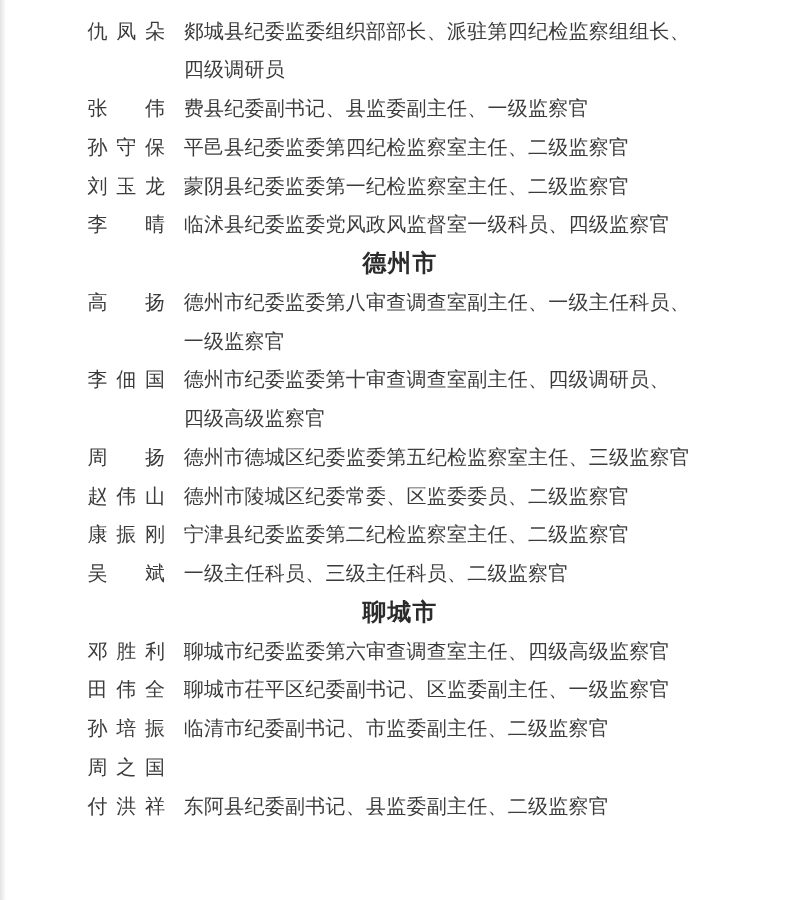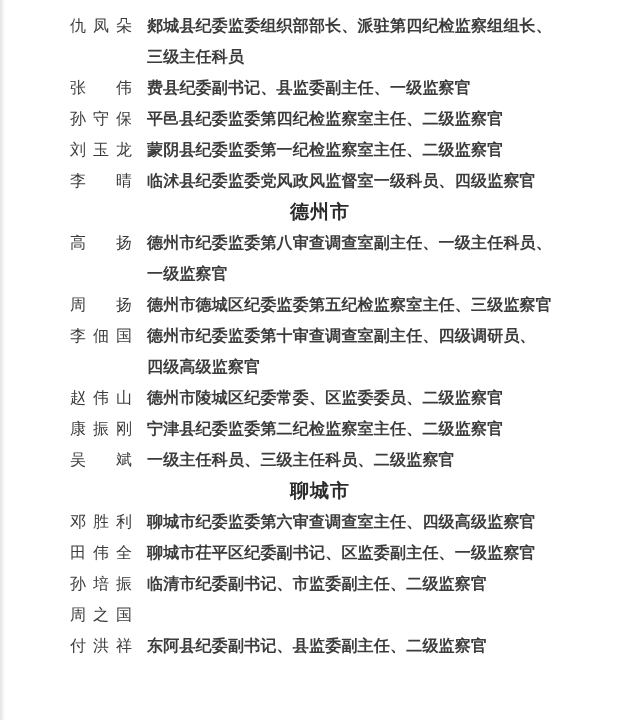--- a/index.html
+++ b/index.html
@@ -52,21 +52,20 @@
     text-align-last: justify;
     -moz-text-align-last: justify;
     color: #3c3c3c;
   }
   .entry-desc {
     margin-left: 15px;
     flex: 1;
     font-size: 16px;
     line-height: 31px;
     color: #3c3c3c;
-    font-weight: bold;
   }
   .desc-line {
     white-space: nowrap;
     height: 31px;
     letter-spacing: 0.2px;
   }
   .page-number {
     position: absolute;
     left: 96px;
     top: 691px;
@@ -80,21 +79,21 @@
 </head>
 <body>
 
 <div class="page">
   <div class="left-edge"></div>
   <main class="content" id="content">
       <div class="entry">
         <div class="entry-name">仇凤朵</div>
         <div class="entry-desc">
           <div class="desc-line">郯城县纪委监委组织部部长、派驻第四纪检监察组组长、</div>
-          <div class="desc-line">三级主任科员</div>
+          <div class="desc-line">四级调研员</div>
         </div>
       </div>
       <div class="entry">
         <div class="entry-name">张伟</div>
         <div class="entry-desc">
           <div class="desc-line">费县纪委副书记、县监委副主任、一级监察官</div>
         </div>
       </div>
       <div class="entry">
         <div class="entry-name">孙守保</div>
@@ -116,30 +115,30 @@
       </div>
       <div class="section-heading">德州市</div>
       <div class="entry">
         <div class="entry-name">高扬</div>
         <div class="entry-desc">
           <div class="desc-line">德州市纪委监委第八审查调查室副主任、一级主任科员、</div>
           <div class="desc-line">一级监察官</div>
         </div>
       </div>
       <div class="entry">
-        <div class="entry-name">周扬</div>
-        <div class="entry-desc">
-          <div class="desc-line">德州市德城区纪委监委第五纪检监察室主任、三级监察官</div>
-        </div>
-      </div>
-      <div class="entry">
         <div class="entry-name">李佃国</div>
         <div class="entry-desc">
           <div class="desc-line">德州市纪委监委第十审查调查室副主任、四级调研员、</div>
           <div class="desc-line">四级高级监察官</div>
+        </div>
+      </div>
+      <div class="entry">
+        <div class="entry-name">周扬</div>
+        <div class="entry-desc">
+          <div class="desc-line">德州市德城区纪委监委第五纪检监察室主任、三级监察官</div>
         </div>
       </div>
       <div class="entry">
         <div class="entry-name">赵伟山</div>
         <div class="entry-desc">
           <div class="desc-line">德州市陵城区纪委常委、区监委委员、二级监察官</div>
         </div>
       </div>
       <div class="entry">
         <div class="entry-name">康振刚</div>

